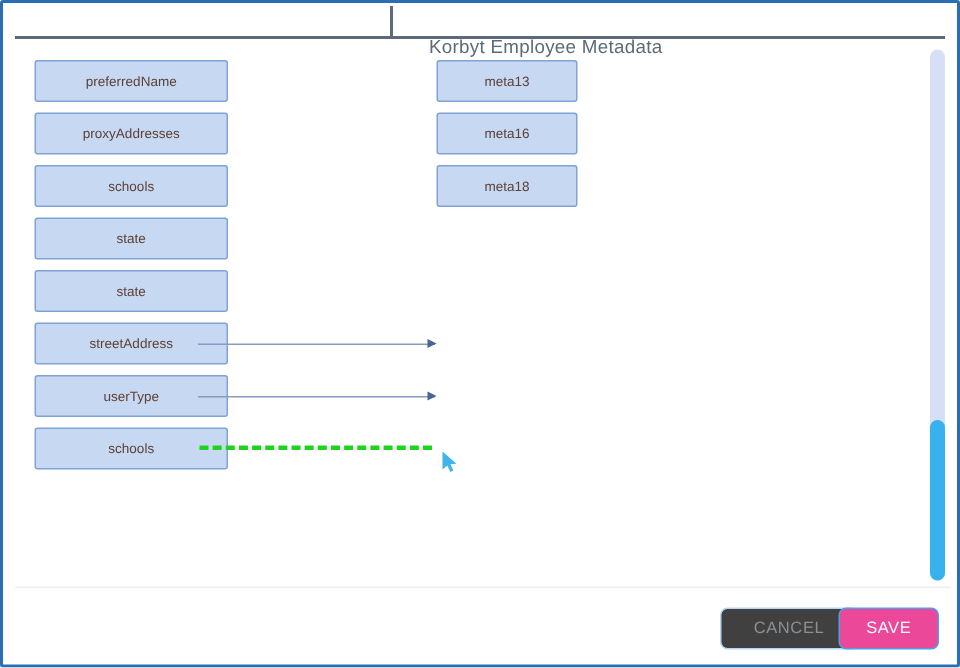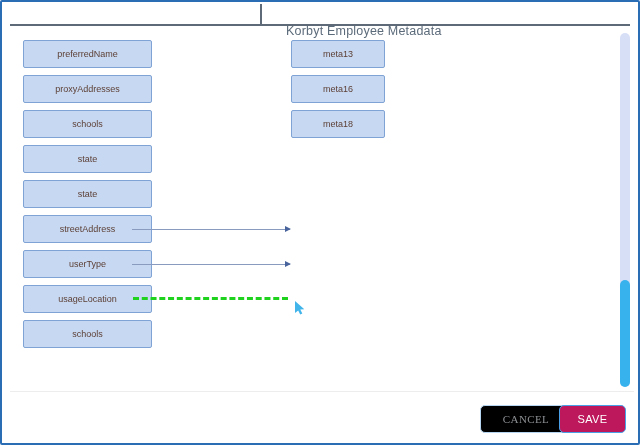--- a/index.html
+++ b/index.html
@@ -40,41 +40,40 @@
   
   .scroll-track{position:absolute;left:618px;top:31px;width:10px;height:354px;background:#d7dff7;border-radius:5px;}
   .scroll-thumb{position:absolute;left:0;top:247px;width:10px;height:107px;background:#38b2ed;border-radius:5px;}
   
   .footer-divider{position:absolute;left:8px;top:389px;width:624px;height:1px;background:#ededed;}
   .btn{
     position:absolute;top:403px;height:28px;box-sizing:border-box;border-radius:5px;
     font-size:11px;display:flex;align-items:center;justify-content:center;cursor:pointer;
     letter-spacing:.4px;font-family:"Liberation Sans",sans-serif;
   }
-  .btn-cancel{left:478px;width:92px;background:#000000;border:1px solid #b5d5f0;color:#8d9093;font-family:Liberation Serif, serif;}
-  .btn-save{left:557px;width:67px;background:#be185d;border:1px solid #49a0e6;color:#ffffff;}
+  .btn-cancel{left:478px;width:92px;background:#404040;border:1px solid #b5d5f0;color:#8d9093;}
+  .btn-save{left:557px;width:67px;background:#ec4899;border:1px solid #49a0e6;color:#ffffff;}
 </style>
 </head>
 <body>
 
 <div class="dialog">
 
   <div class="hdr-title hdr-right">Korbyt Employee Metadata</div>
   <div class="hdr-vdivider"></div>
   <div class="hdr-underline"></div>
 
   <div class="col col-left">
     <div class="field-btn">preferredName</div>
     <div class="field-btn">proxyAddresses</div>
     <div class="field-btn">schools</div>
     <div class="field-btn">state</div>
     <div class="field-btn">state</div>
     <div class="field-btn">streetAddress</div>
     <div class="field-btn">userType</div>
-    <div class="field-btn">usageLocation</div>
     <div class="field-btn">schools</div>
   </div>
 
   <div class="col col-right">
     <div class="field-btn">meta13</div>
     <div class="field-btn">meta16</div>
     <div class="field-btn">meta18</div>
   </div>
 
   <div id="conn-state" class="connector arrow"></div>

